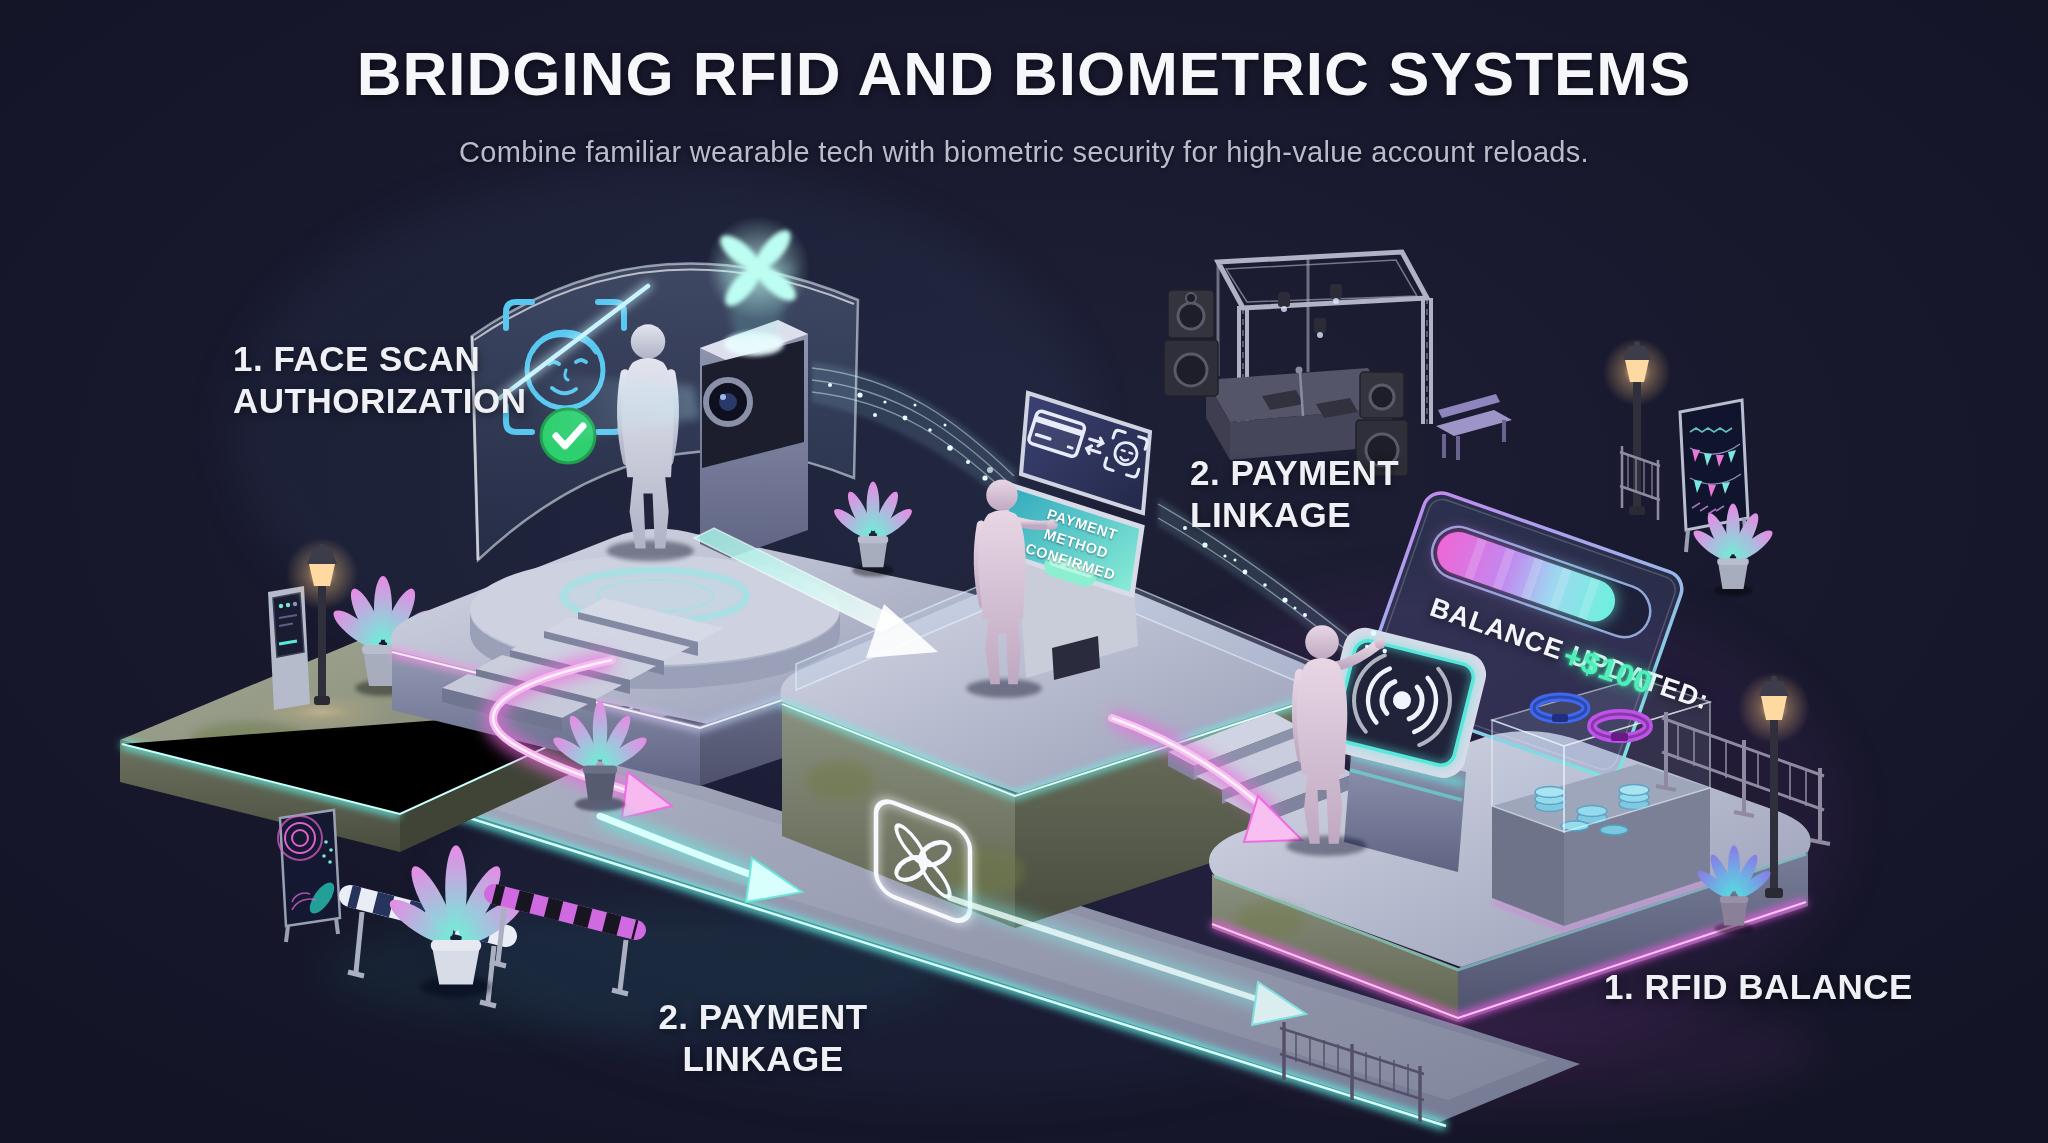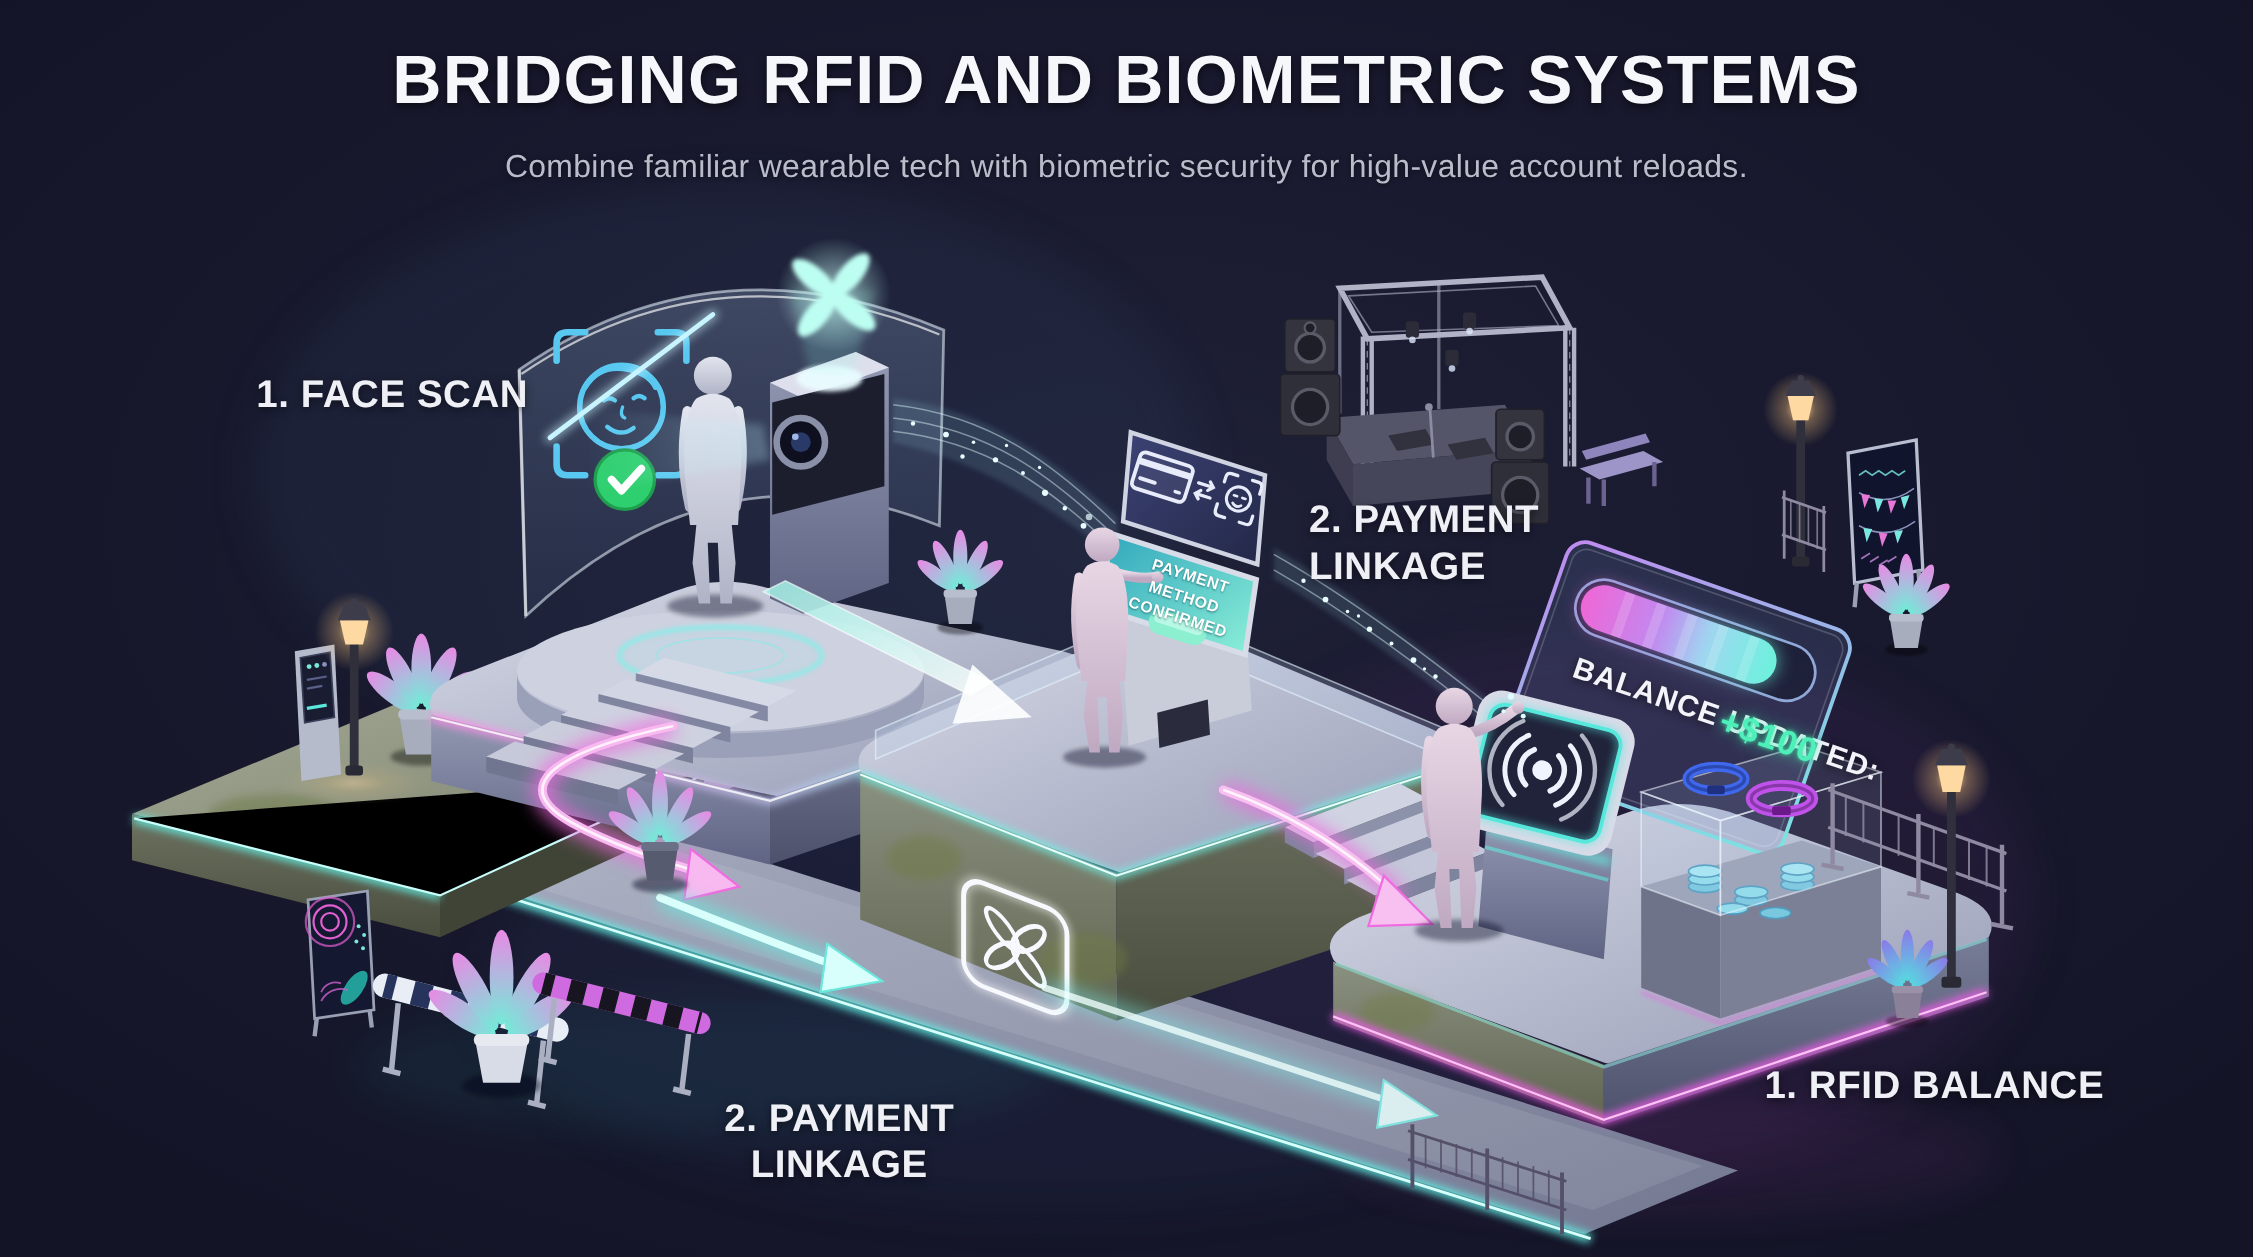--- a/index.html
+++ b/index.html
@@ -709,20 +709,21 @@
   <path d="M1296,1032 L1296,1062 M1310,1036 L1310,1066 M1324,1040 L1324,1070 M1338,1044 L1338,1074 M1366,1052 L1366,1082 M1380,1056 L1380,1086 M1394,1060 L1394,1090 M1408,1064 L1408,1094" stroke-width="1.6" opacity=".9"></path>
 </g>
 
 </svg>
 
 <div class="ovl title">BRIDGING RFID AND BIOMETRIC SYSTEMS</div>
 <div class="ovl subtitle">Combine familiar wearable tech with biometric security for high-value account reloads.</div>
 
 <div class="ovl step step1">
   <div>1. FACE SCAN</div>
+  <div>AUTHORIZATION</div>
 </div>
 
 <div class="ovl step step2top">
   <div>2. PAYMENT</div>
   <div>LINKAGE</div>
 </div>
 
 <div class="ovl step step2bottom">
   <div>2. PAYMENT</div>
   <div>LINKAGE</div>

